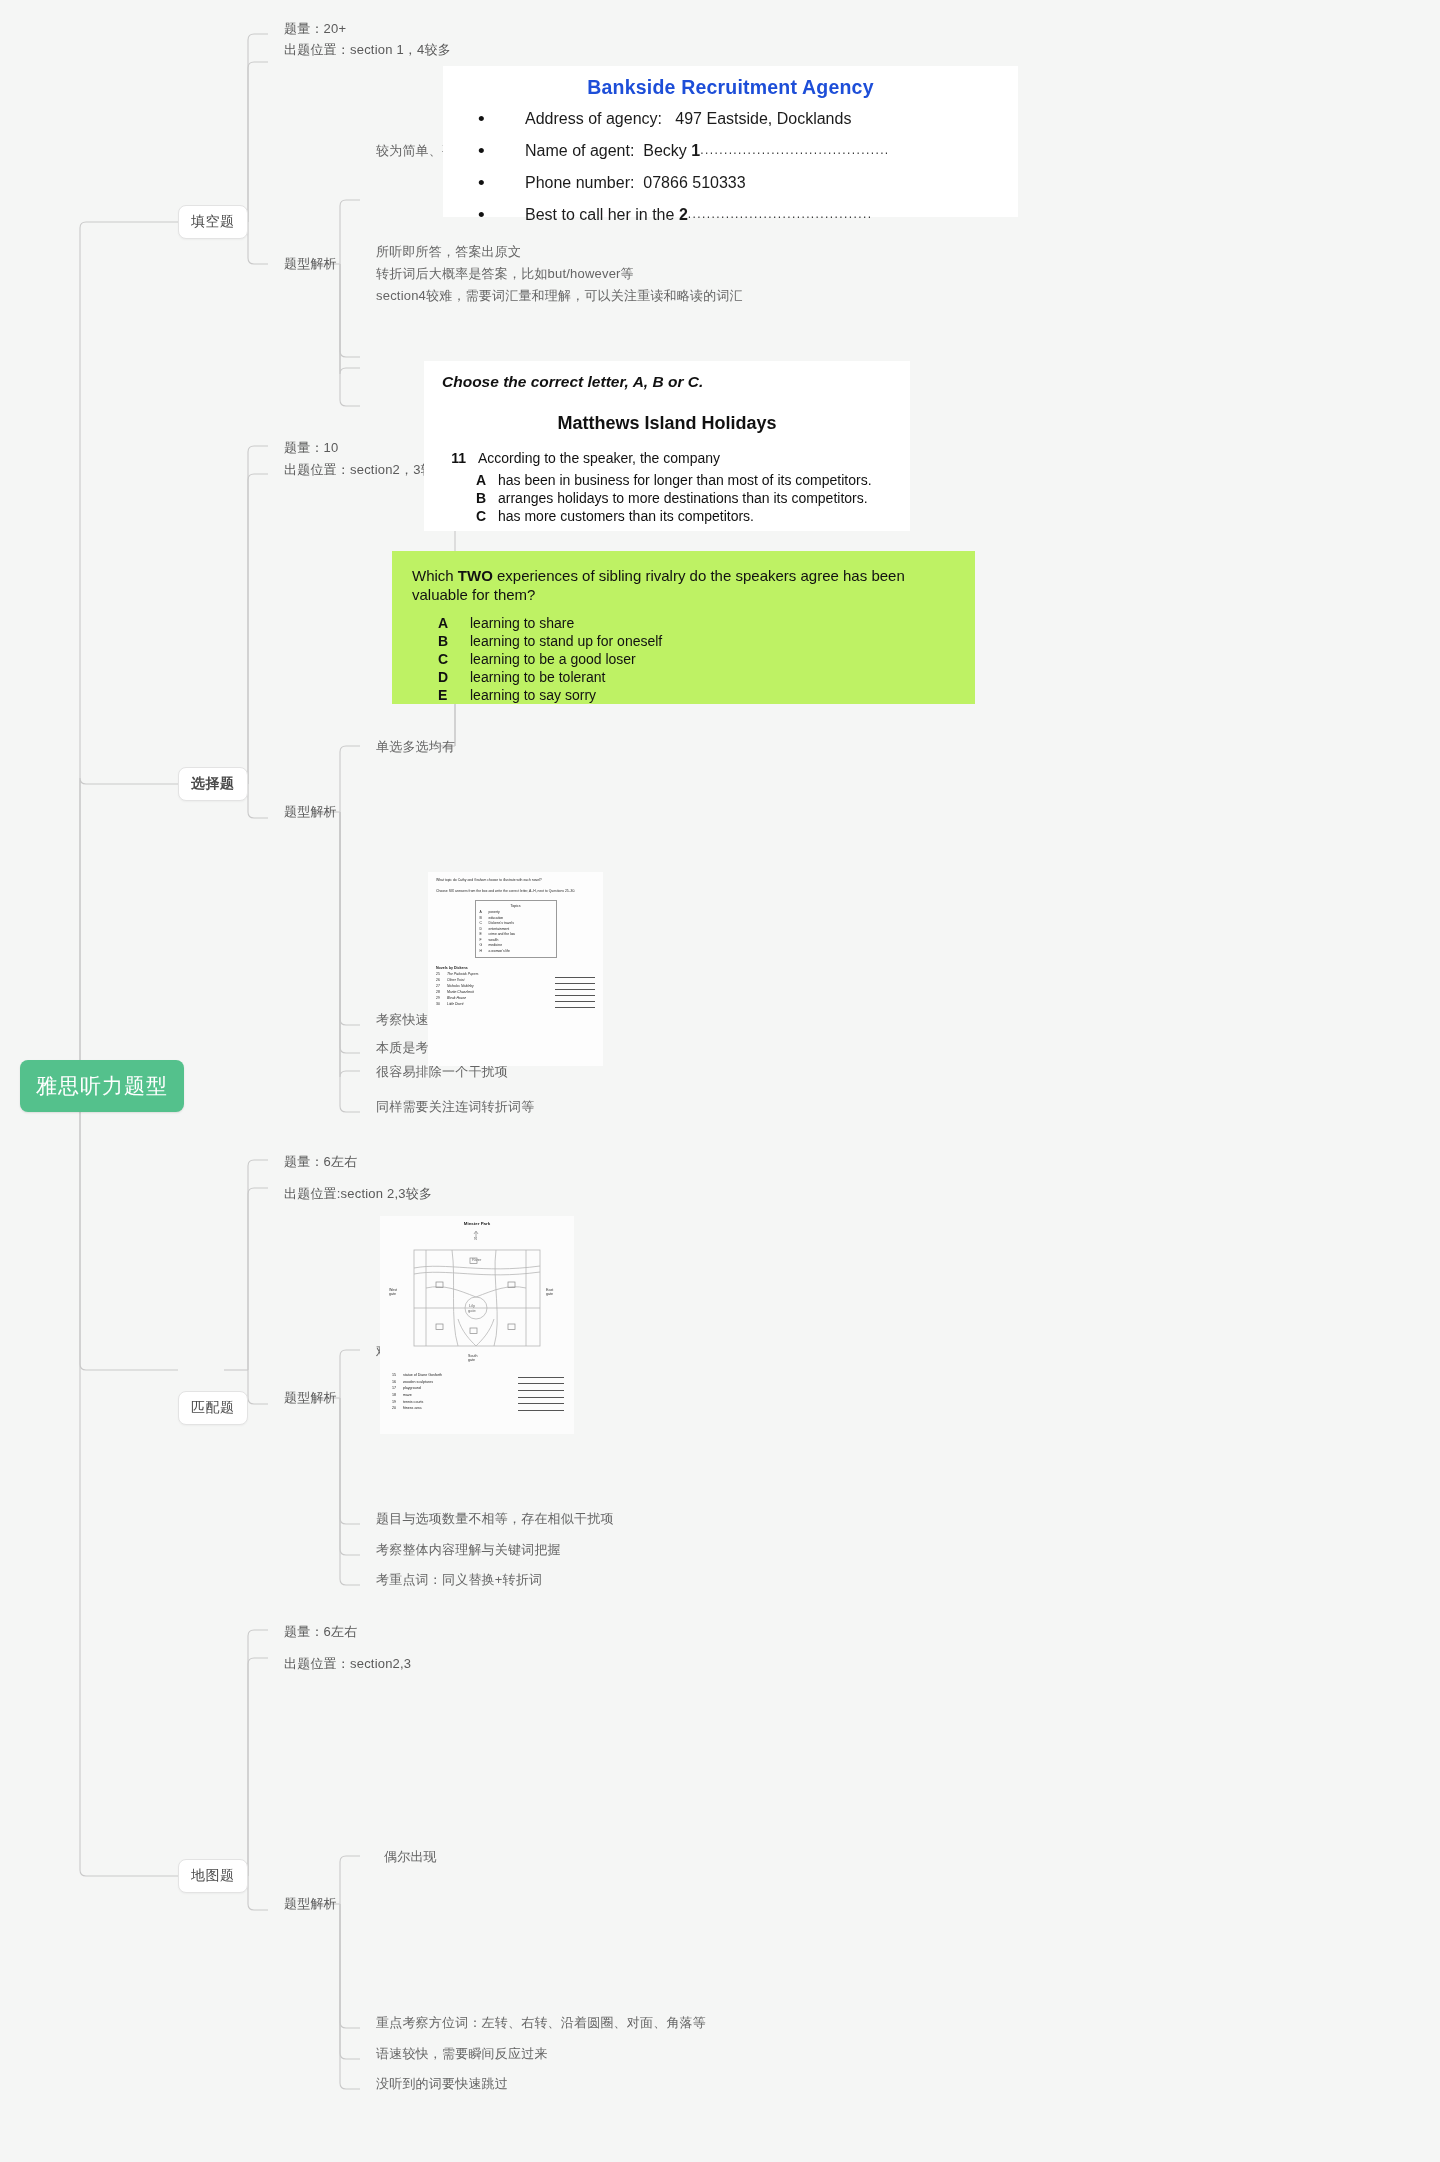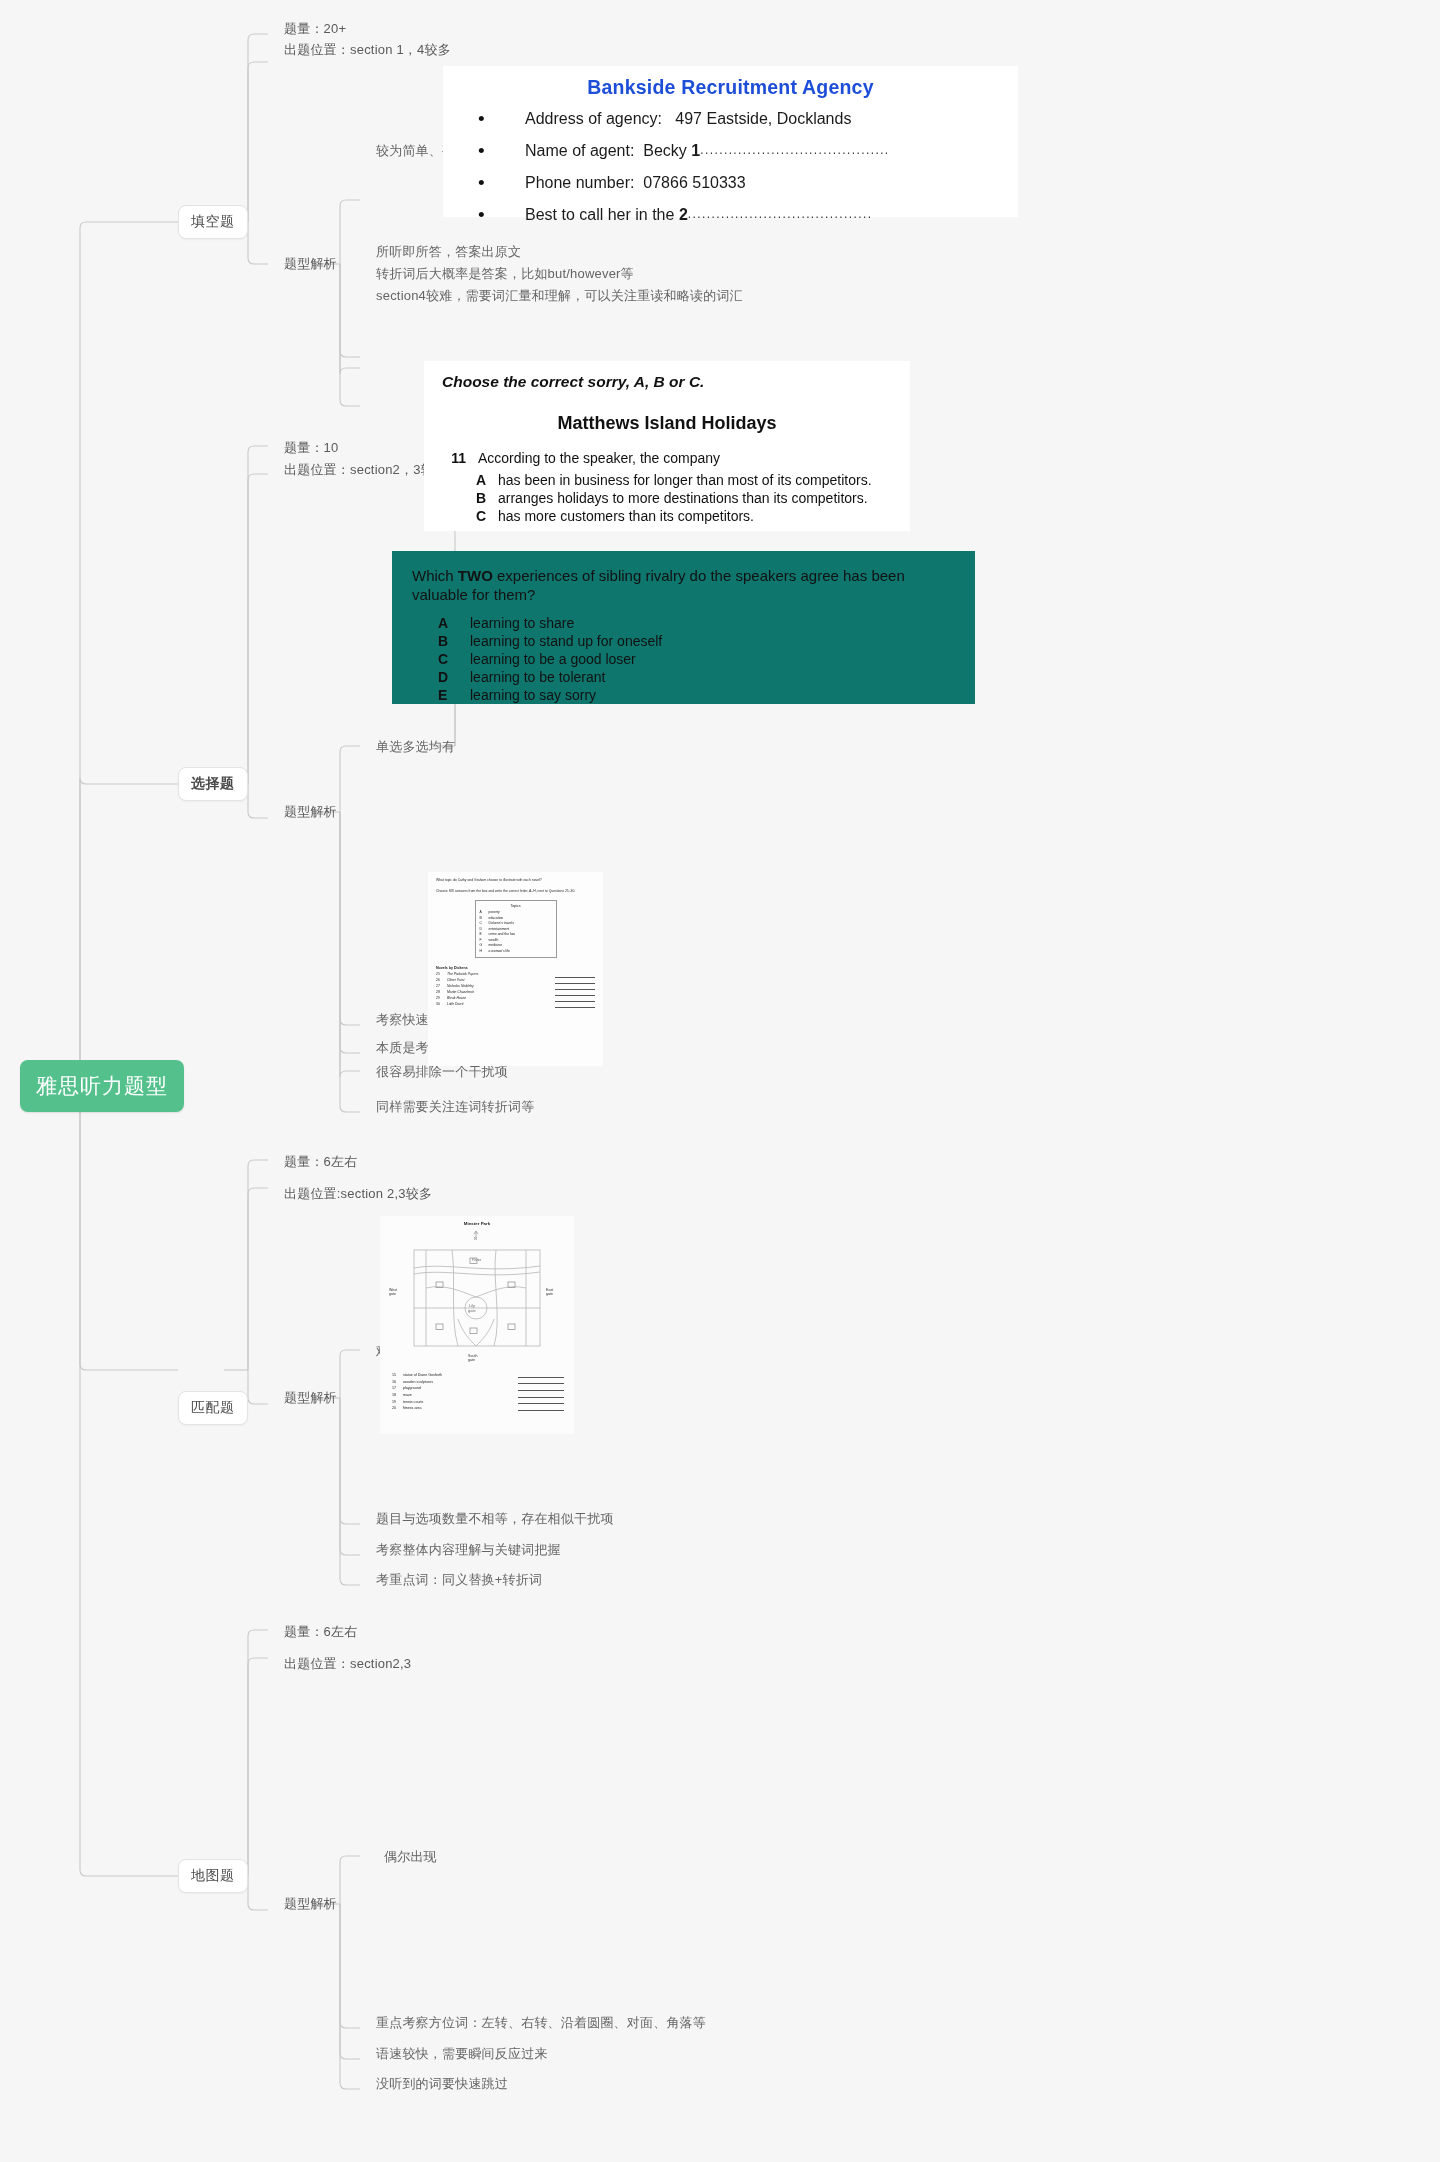--- a/index.html
+++ b/index.html
@@ -42,21 +42,21 @@
     font-size:13px;
     letter-spacing:.2px;
     white-space:nowrap;
     line-height:1.2;
     margin-left:12px;
   }
   .leaf.sub{color:#656565;}
 
   
   .card{position:absolute;background:#ffffff;}
-  .card.grey{background:#0f766e;}
+  .card.grey{background:#bef264;}
 
   
   #card-bankside{left:443px;top:66px;width:575px;height:151px;padding:0;}
   #card-bankside .hdr{
     text-align:center;font-weight:bold;font-size:19.5px;color:#1d4ed8;
     margin-top:10px;letter-spacing:.2px;
   }
   #card-bankside ul{list-style:none;margin:10px 0 0 0;padding:0;}
   #card-bankside li{
     position:relative;font-size:16px;color:#1b1b1b;margin:0 0 12px 0;padding-left:82px;
@@ -230,21 +230,21 @@
   <div class="leaf" style="left:272px;top:462px;">出题位置：section2，3较多</div>
   <div class="leaf" style="left:272px;top:804px;">题型解析</div>
 
   <div class="leaf sub" style="left:364px;top:739px;">单选多选均有</div>
   <div class="leaf sub" style="left:364px;top:1012px;">考察快速读题与画重点词能力</div>
   <div class="leaf sub" style="left:364px;top:1040px;">本质是考同义词转换</div>
   <div class="leaf sub" style="left:364px;top:1064px;">很容易排除一个干扰项</div>
   <div class="leaf sub" style="left:364px;top:1099px;">同样需要关注连词转折词等</div>
 
   <div class="card" id="card-matthews">
-    <div class="instr">Choose the correct sorry, A, B or C.</div>
+    <div class="instr">Choose the correct letter, A, B or C.</div>
     <div class="title">Matthews Island Holidays</div>
     <div class="qrow">
       <span class="qnum">11</span>
       <span>According to the speaker, the company</span>
     </div>
     <div class="opts">
       <div class="opt">
         <span class="optltr">A</span>
         <span>has been in business for longer than most of its competitors.</span>
       </div>

